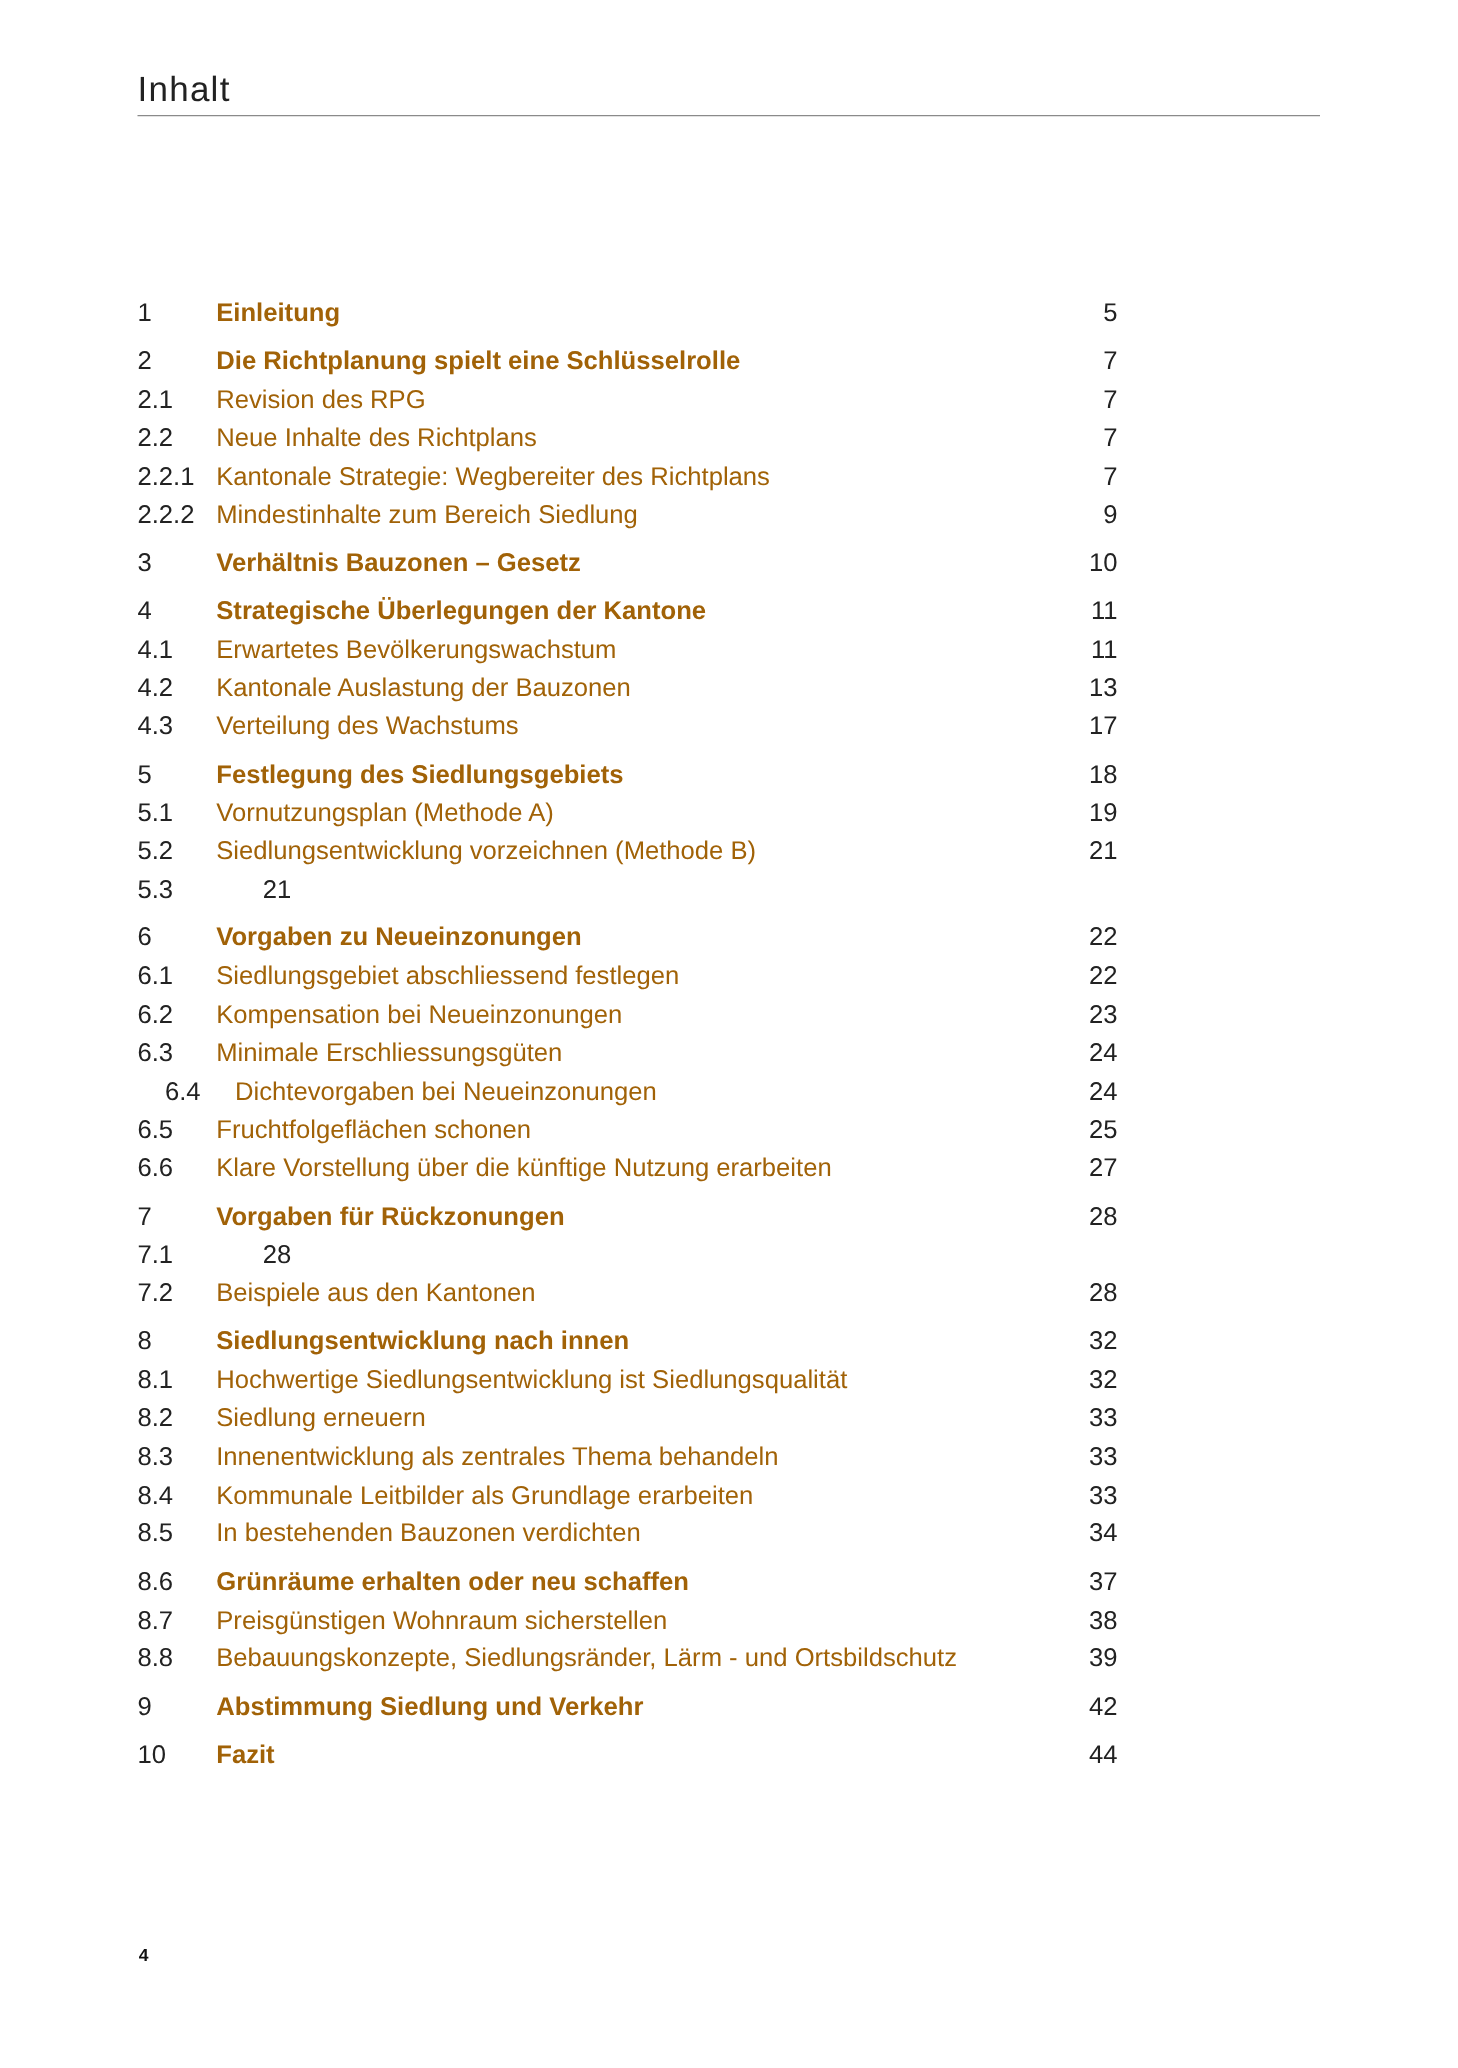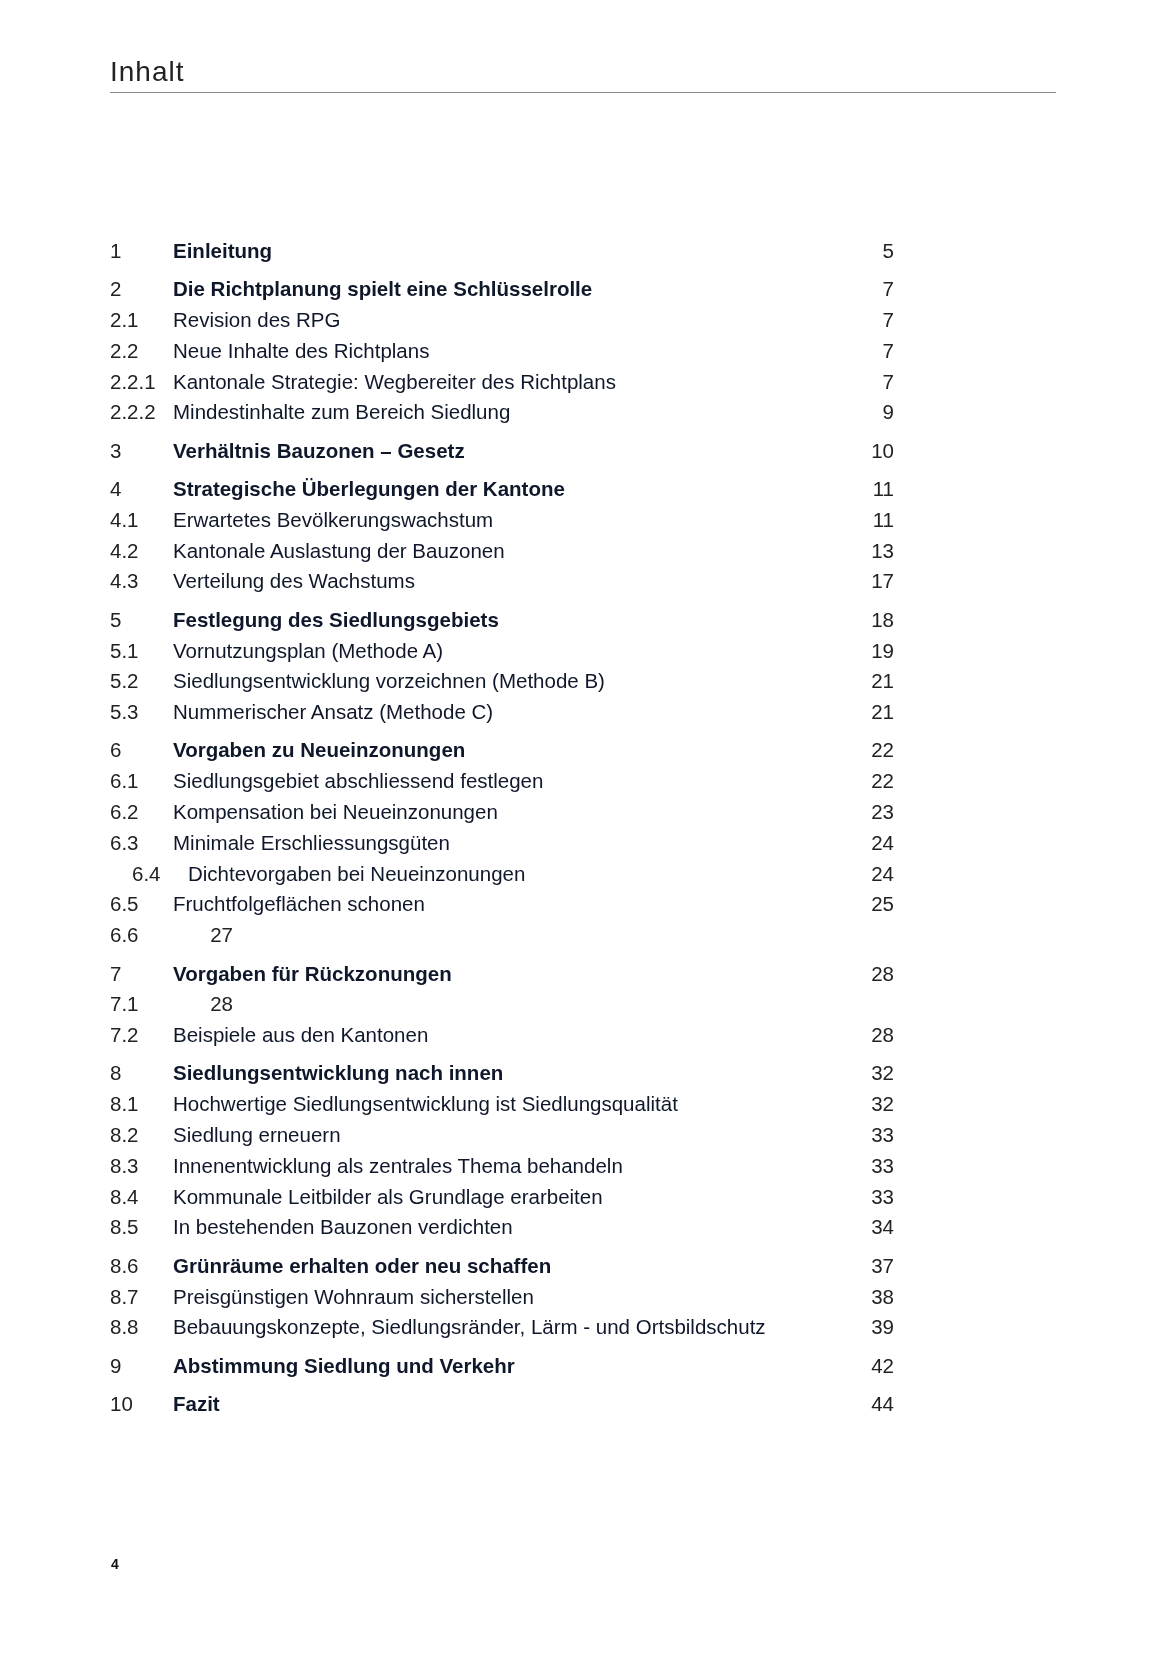--- a/index.html
+++ b/index.html
@@ -24,21 +24,21 @@
   }
   .toc-row {
     display: flex; align-items: baseline;
     height: 30.8px; line-height: 30.8px; font-size: 20.5px;
   }
   .toc-row.chapter { margin-top: 7.5px; }
   .toc-row.chapter.first { margin-top: 0; }
   .toc-row.bold .toc-title { font-weight: bold; }
   .toc-num { width: 63px; flex: 0 0 63px; color: #222; }
   .toc-num.indent { padding-left: 7px; width: 56px; flex: 0 0 56px; margin-left: 15px; }
-  .toc-title { flex: 1 1 auto; white-space: nowrap; color: #0f172a; }
+  .toc-title { flex: 1 1 auto; white-space: nowrap; color: #a16207; }
   .toc-page { flex: 0 0 60px; text-align: right; color: #222; }
   .footer-page {
     position: absolute; left: 111px; top: 1556px;
     font-size: 14px; font-weight: bold; color: #111;
   }
 </style>
 </head>
 <body>
 
 <div class="header">
@@ -112,21 +112,20 @@
       <span class="toc-title">Vornutzungsplan (Methode A)</span>
       <span class="toc-page">19</span>
     </div>
     <div class="toc-row">
       <span class="toc-num">5.2</span>
       <span class="toc-title">Siedlungsentwicklung vorzeichnen (Methode B)</span>
       <span class="toc-page">21</span>
     </div>
     <div class="toc-row">
       <span class="toc-num">5.3</span>
-      <span class="toc-title">Nummerischer Ansatz (Methode C)</span>
       <span class="toc-page">21</span>
     </div>
     <div class="toc-row chapter bold">
       <span class="toc-num">6</span>
       <span class="toc-title">Vorgaben zu Neueinzonungen</span>
       <span class="toc-page">22</span>
     </div>
     <div class="toc-row">
       <span class="toc-num">6.1</span>
       <span class="toc-title">Siedlungsgebiet abschliessend festlegen</span>
@@ -147,20 +146,21 @@
       <span class="toc-title">Dichtevorgaben bei Neueinzonungen</span>
       <span class="toc-page">24</span>
     </div>
     <div class="toc-row">
       <span class="toc-num">6.5</span>
       <span class="toc-title">Fruchtfolgeflächen schonen</span>
       <span class="toc-page">25</span>
     </div>
     <div class="toc-row">
       <span class="toc-num">6.6</span>
+      <span class="toc-title">Klare Vorstellung über die künftige Nutzung erarbeiten</span>
       <span class="toc-page">27</span>
     </div>
     <div class="toc-row chapter bold">
       <span class="toc-num">7</span>
       <span class="toc-title">Vorgaben für Rückzonungen</span>
       <span class="toc-page">28</span>
     </div>
     <div class="toc-row">
       <span class="toc-num">7.1</span>
       <span class="toc-page">28</span>

